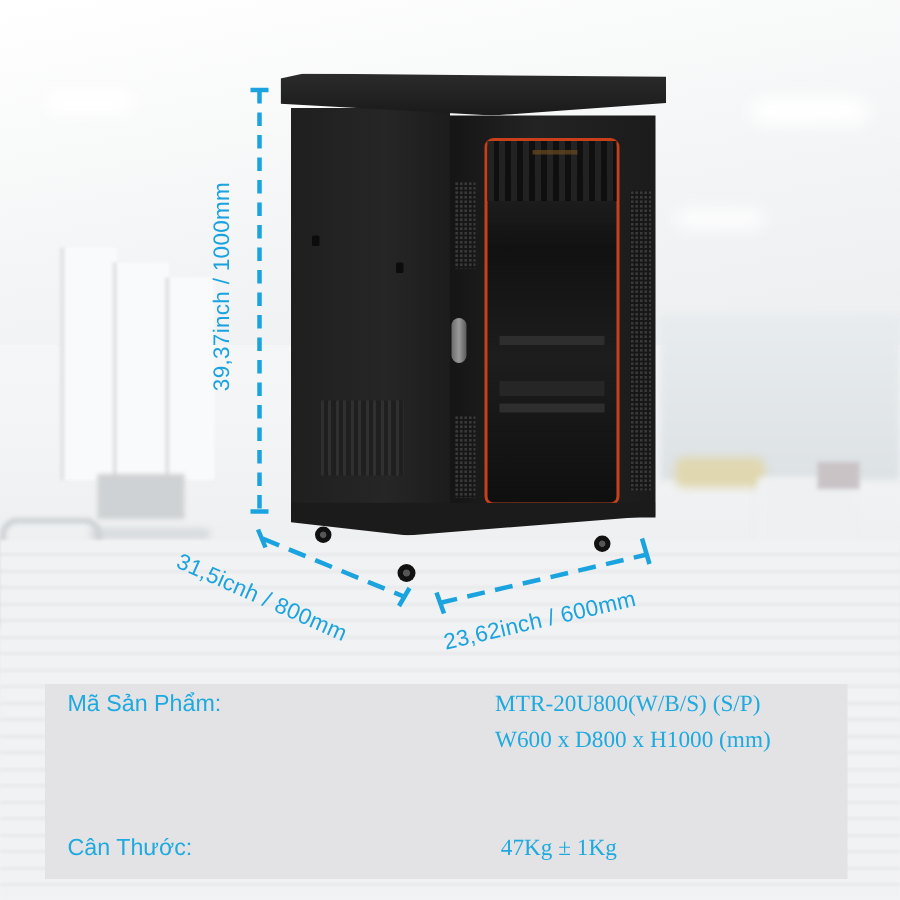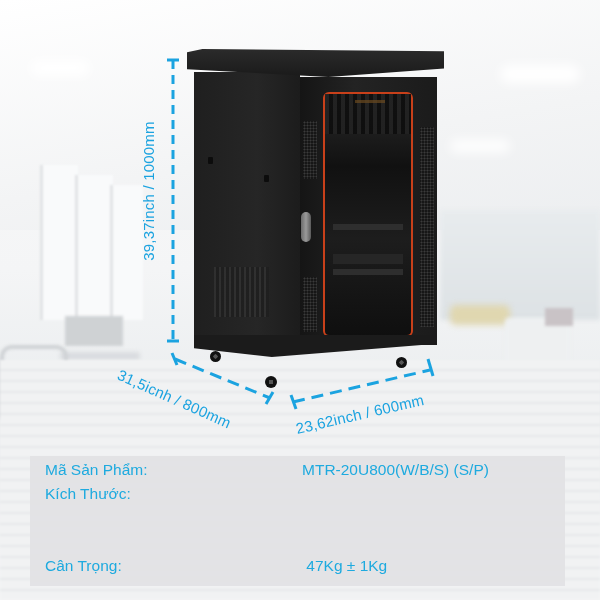--- a/index.html
+++ b/index.html
@@ -53,21 +53,21 @@
 
   
   .dim { position: absolute; }
   .dim-label { position: absolute; color: #1ba3e0; font-size: 15px; white-space: nowrap; letter-spacing: .2px; }
 
   
   .spec { position: absolute; left: 30px; top: 456px; width: 535px; height: 130px;
           background: rgba(226, 226, 228, 0.93); }
   .spec-row { position: absolute; left: 0; width: 535px; height: 24px; font-size: 15.5px; color: #1eaadf; }
   .spec-row .k { position: absolute; left: 15px; top: 0; }
-  .spec-row .v { position: absolute; left: 272px; top: 0; }
+  .spec-row .v { position: absolute; left: 300px; top: 0; font-family: Liberation Serif, serif; }
 </style>
 </head>
 <body>
 
 <div class="bg">
   <div class="ceiling"></div>
   <div class="light" style="left:30px;top:60px;width:60px;height:16px;"></div>
   <div class="light" style="left:500px;top:65px;width:80px;height:18px;"></div>
   <div class="light" style="left:450px;top:140px;width:60px;height:12px;"></div>
   <div class="window" style="left:40px;top:165px;width:35px;height:155px;"></div>
@@ -129,19 +129,19 @@
 <div class="dim-label" style="left:148px;top:191px;transform:translate(-50%,-50%) rotate(-90deg);font-size:15px;">39,37inch / 1000mm</div>
 <div class="dim-label" style="left:122px;top:366px;transform-origin:0 0;transform:rotate(24deg);">31,5icnh / 800mm</div>
 <div class="dim-label" style="left:298px;top:420px;transform-origin:0 100%;transform:rotate(-13deg);">23,62inch / 600mm</div>
 
 <div class="spec">
   <div class="spec-row" style="top:5px;">
     <span class="k">Mã Sản Phẩm:</span>
     <span class="v">MTR-20U800(W/B/S) (S/P)</span>
   </div>
   <div class="spec-row" style="top:29px;">
-    <span class="k">Kích Thước:</span>
+    <span class="v">W600 x D800 x H1000 (mm)</span>
   </div>
   <div class="spec-row" style="top:101px;">
-    <span class="k">Cân Trọng:</span>
+    <span class="k">Cân Thước:</span>
     <span class="v" style="white-space:pre;"> 47Kg ± 1Kg</span>
   </div>
 </div>
 
 </body></html>

